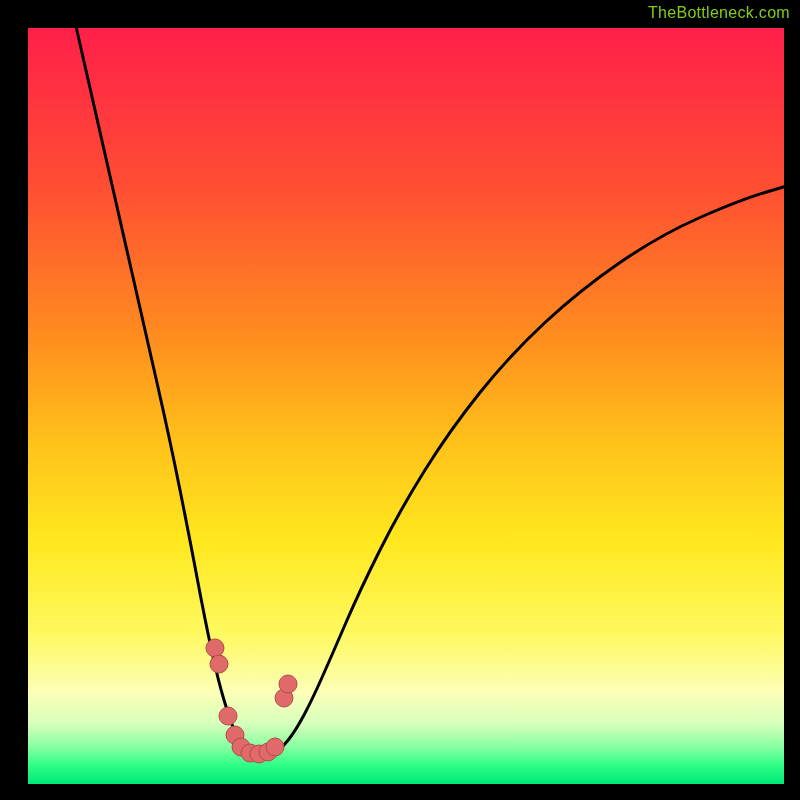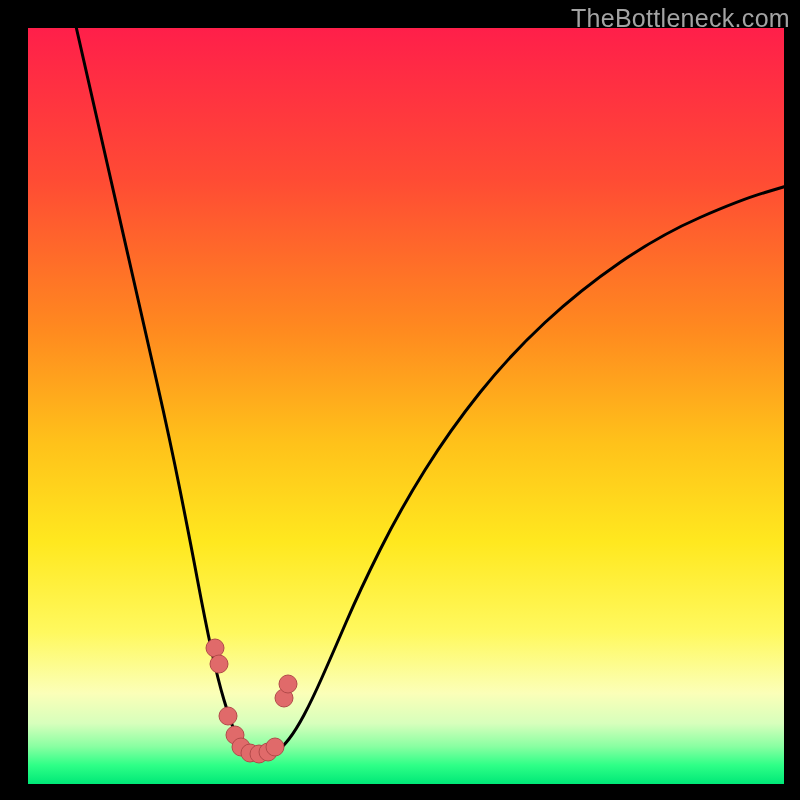--- a/index.html
+++ b/index.html
@@ -14,22 +14,22 @@
   .stage {
     position: relative;
     width: 800px;
     height: 800px;
     background: #000;
   }
   .watermark {
     position: absolute;
     top: 4px;
     right: 10px;
-    color: #a3a3a3;
-    font-size: 25px;
+    color: #84cc16;
+    font-size: 16px;
     font-weight: 500;
     letter-spacing: 0.3px;
     z-index: 50;
     user-select: none;
     text-align: center;
   }
   svg {
     position: absolute;
     left: 0;
     top: 0;

